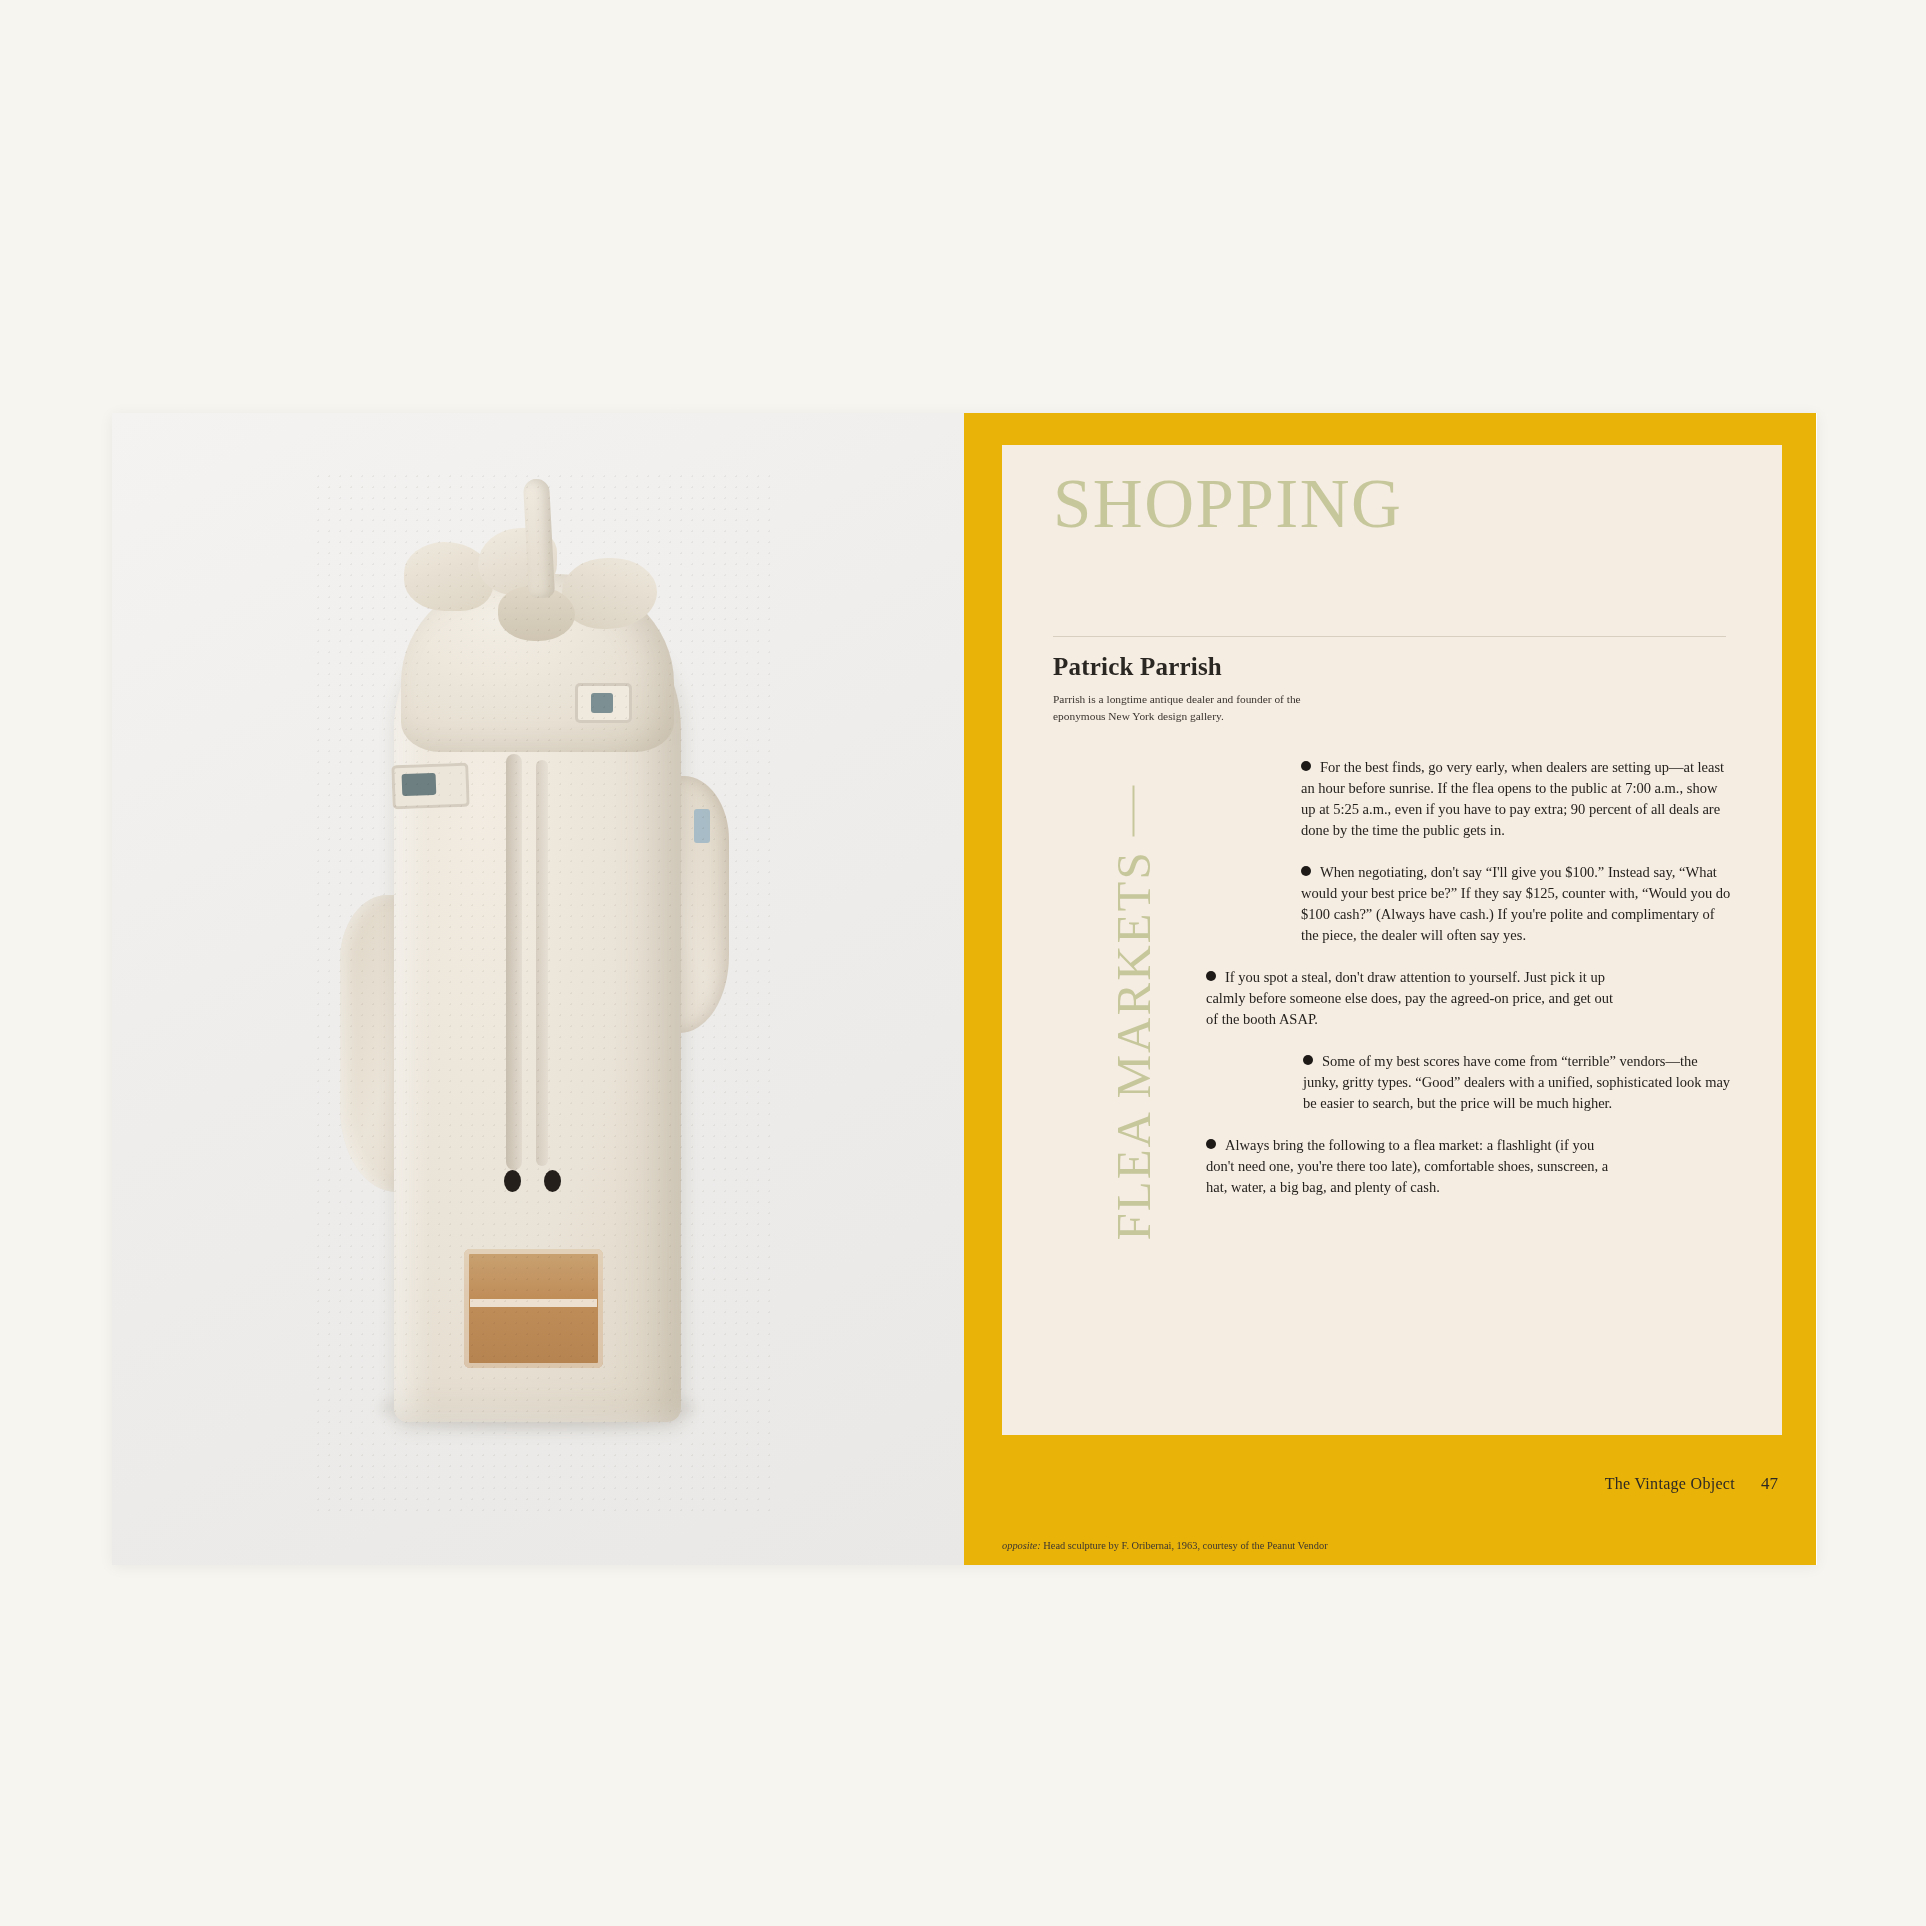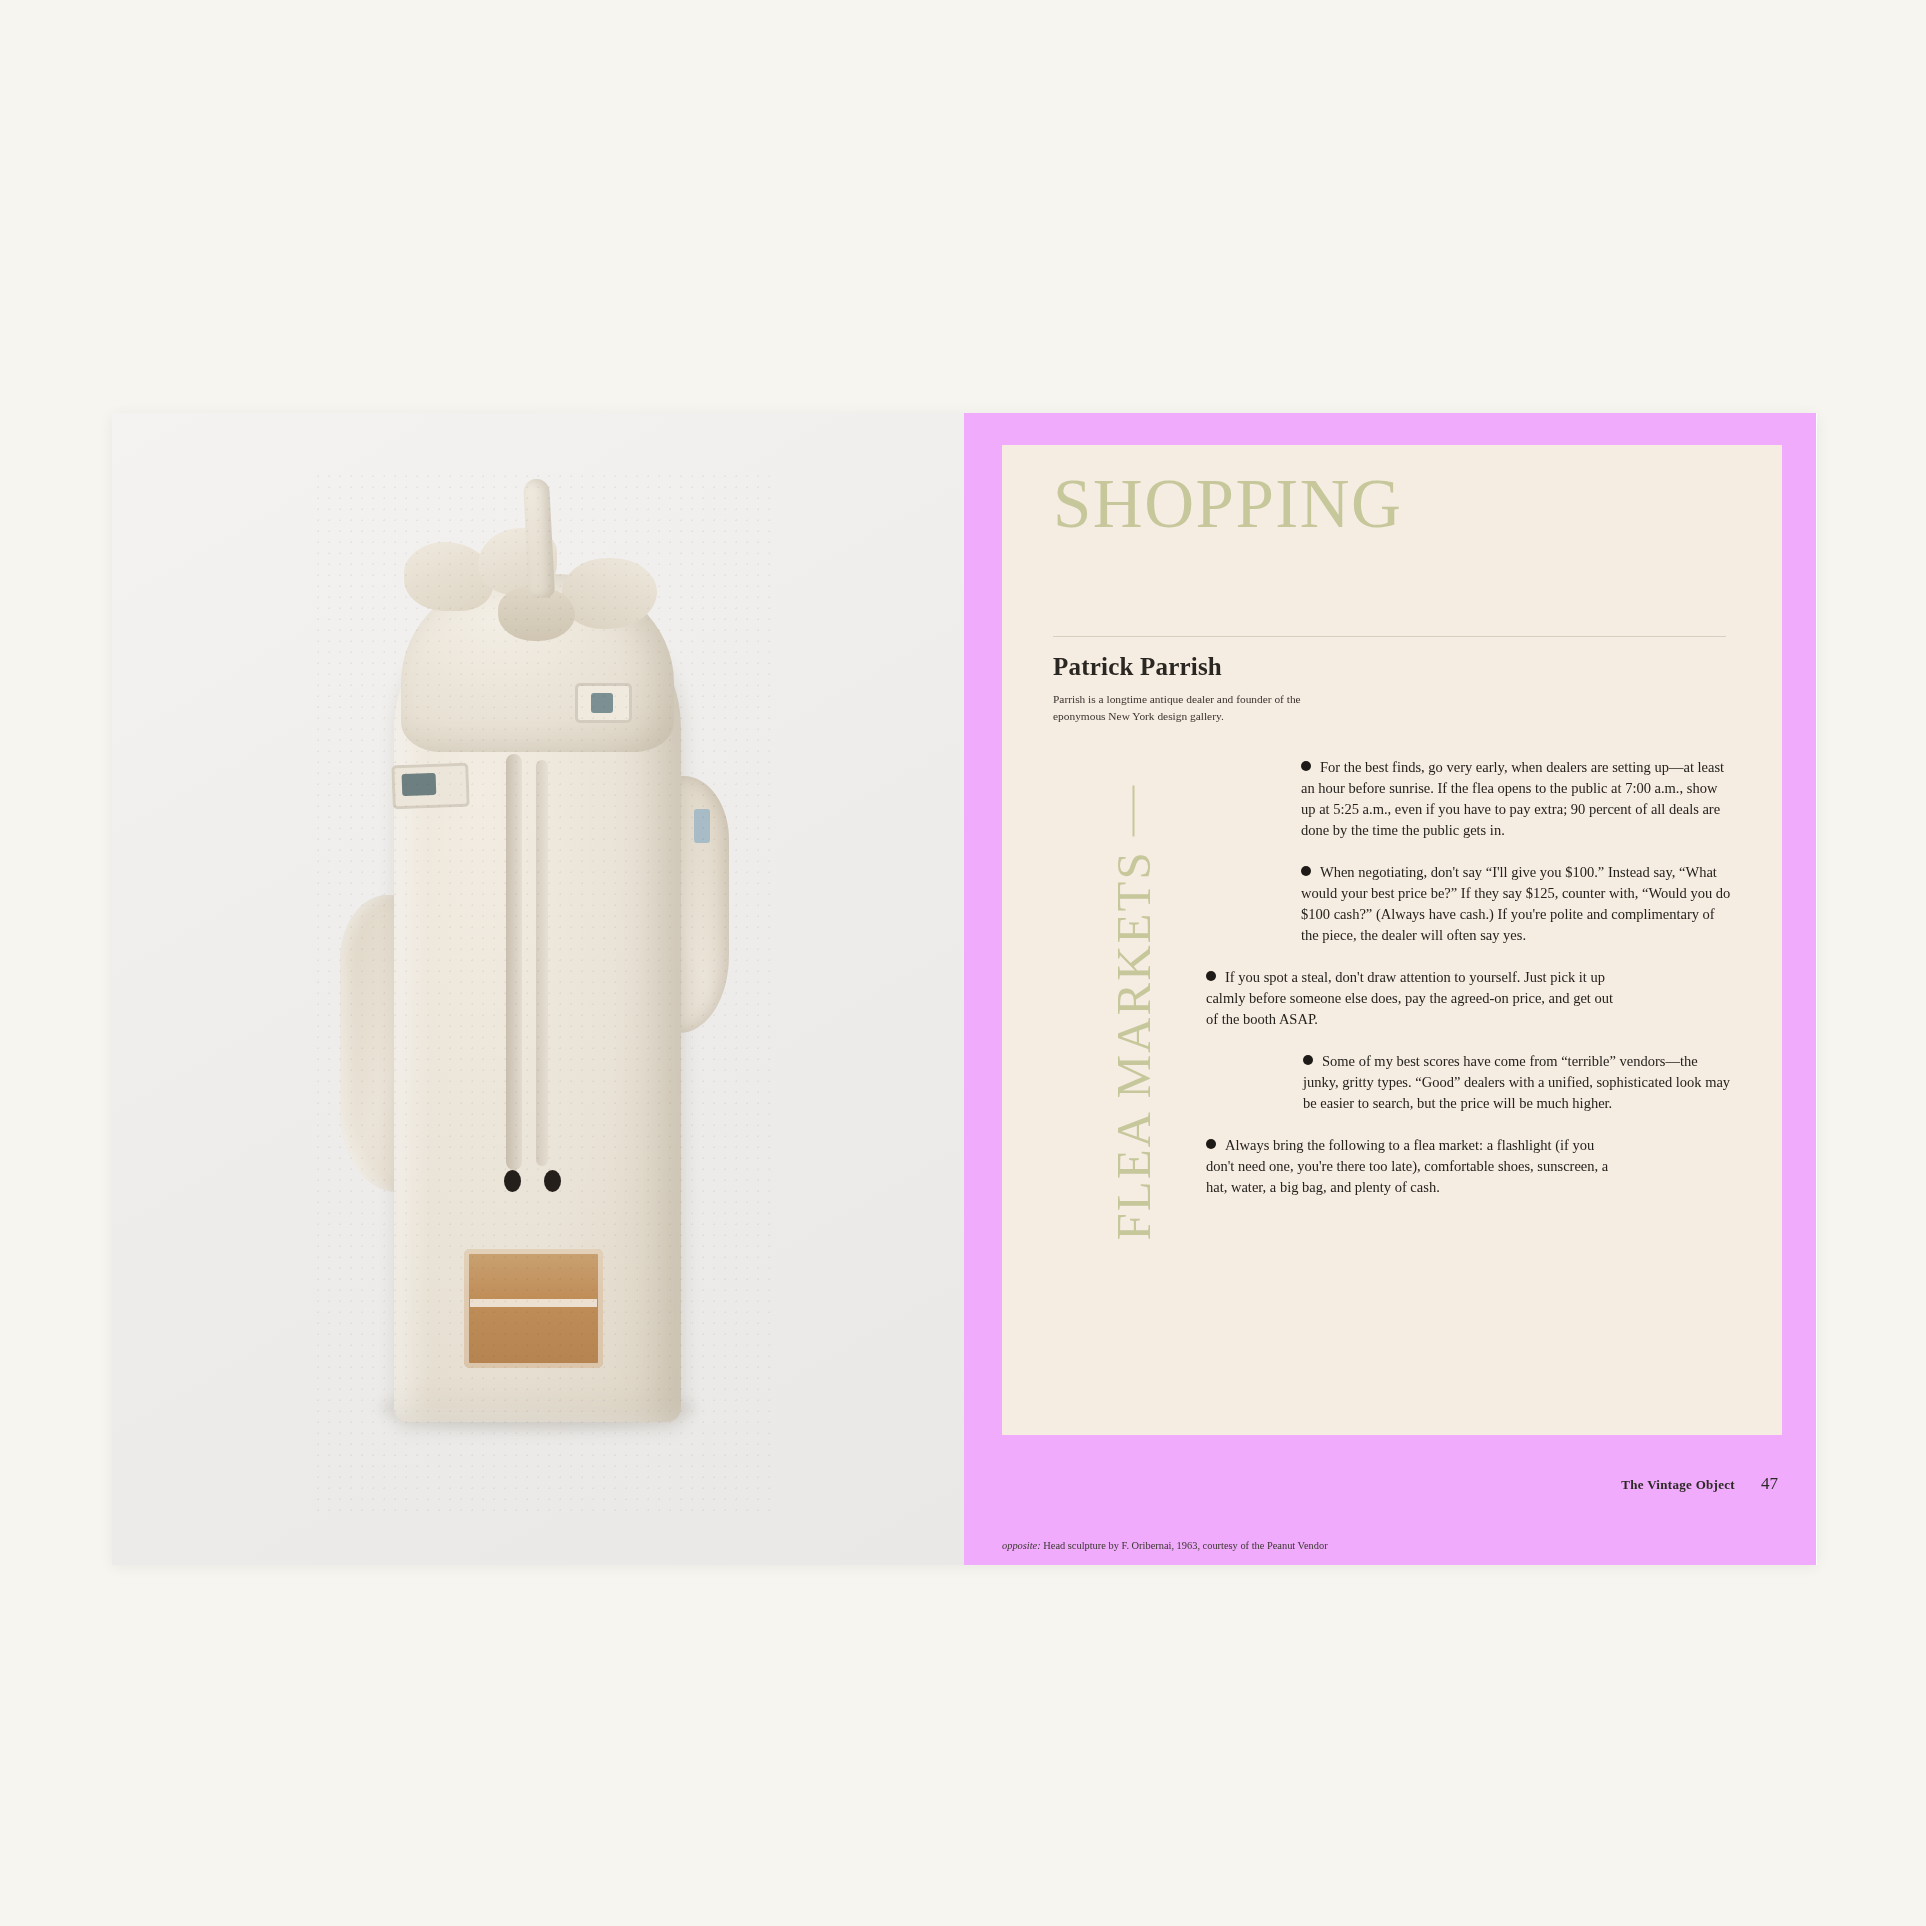--- a/index.html
+++ b/index.html
@@ -239,21 +239,21 @@
     mix-blend-mode: multiply;
     opacity: 0.55;
     pointer-events: none;
   }
 
   
   .page-right {
     position: relative;
     width: 852px;
     height: 100%;
-    background: #f0abfc;
+    background: #eab308;
   }
   .panel {
     position: absolute;
     left: 38px;
     top: 32px;
     width: 780px;
     height: 990px;
     background: #f5ece2;
   }
 
@@ -366,24 +366,23 @@
   .caption em { font-style: italic; }
   .footer-right {
     position: absolute;
     right: 38px;
     top: 1061px;
     display: flex;
     align-items: baseline;
     gap: 26px;
   }
   .footer-title {
-    font-size: 13px;
+    font-size: 16px;
     color: #2c2925;
     letter-spacing: 0.3px;
-    font-weight: bold;
   }
   .folio {
     font-size: 17px;
     color: #2c2925;
   }
 </style>
 </head>
 <body>
 
 <div class="spread">

